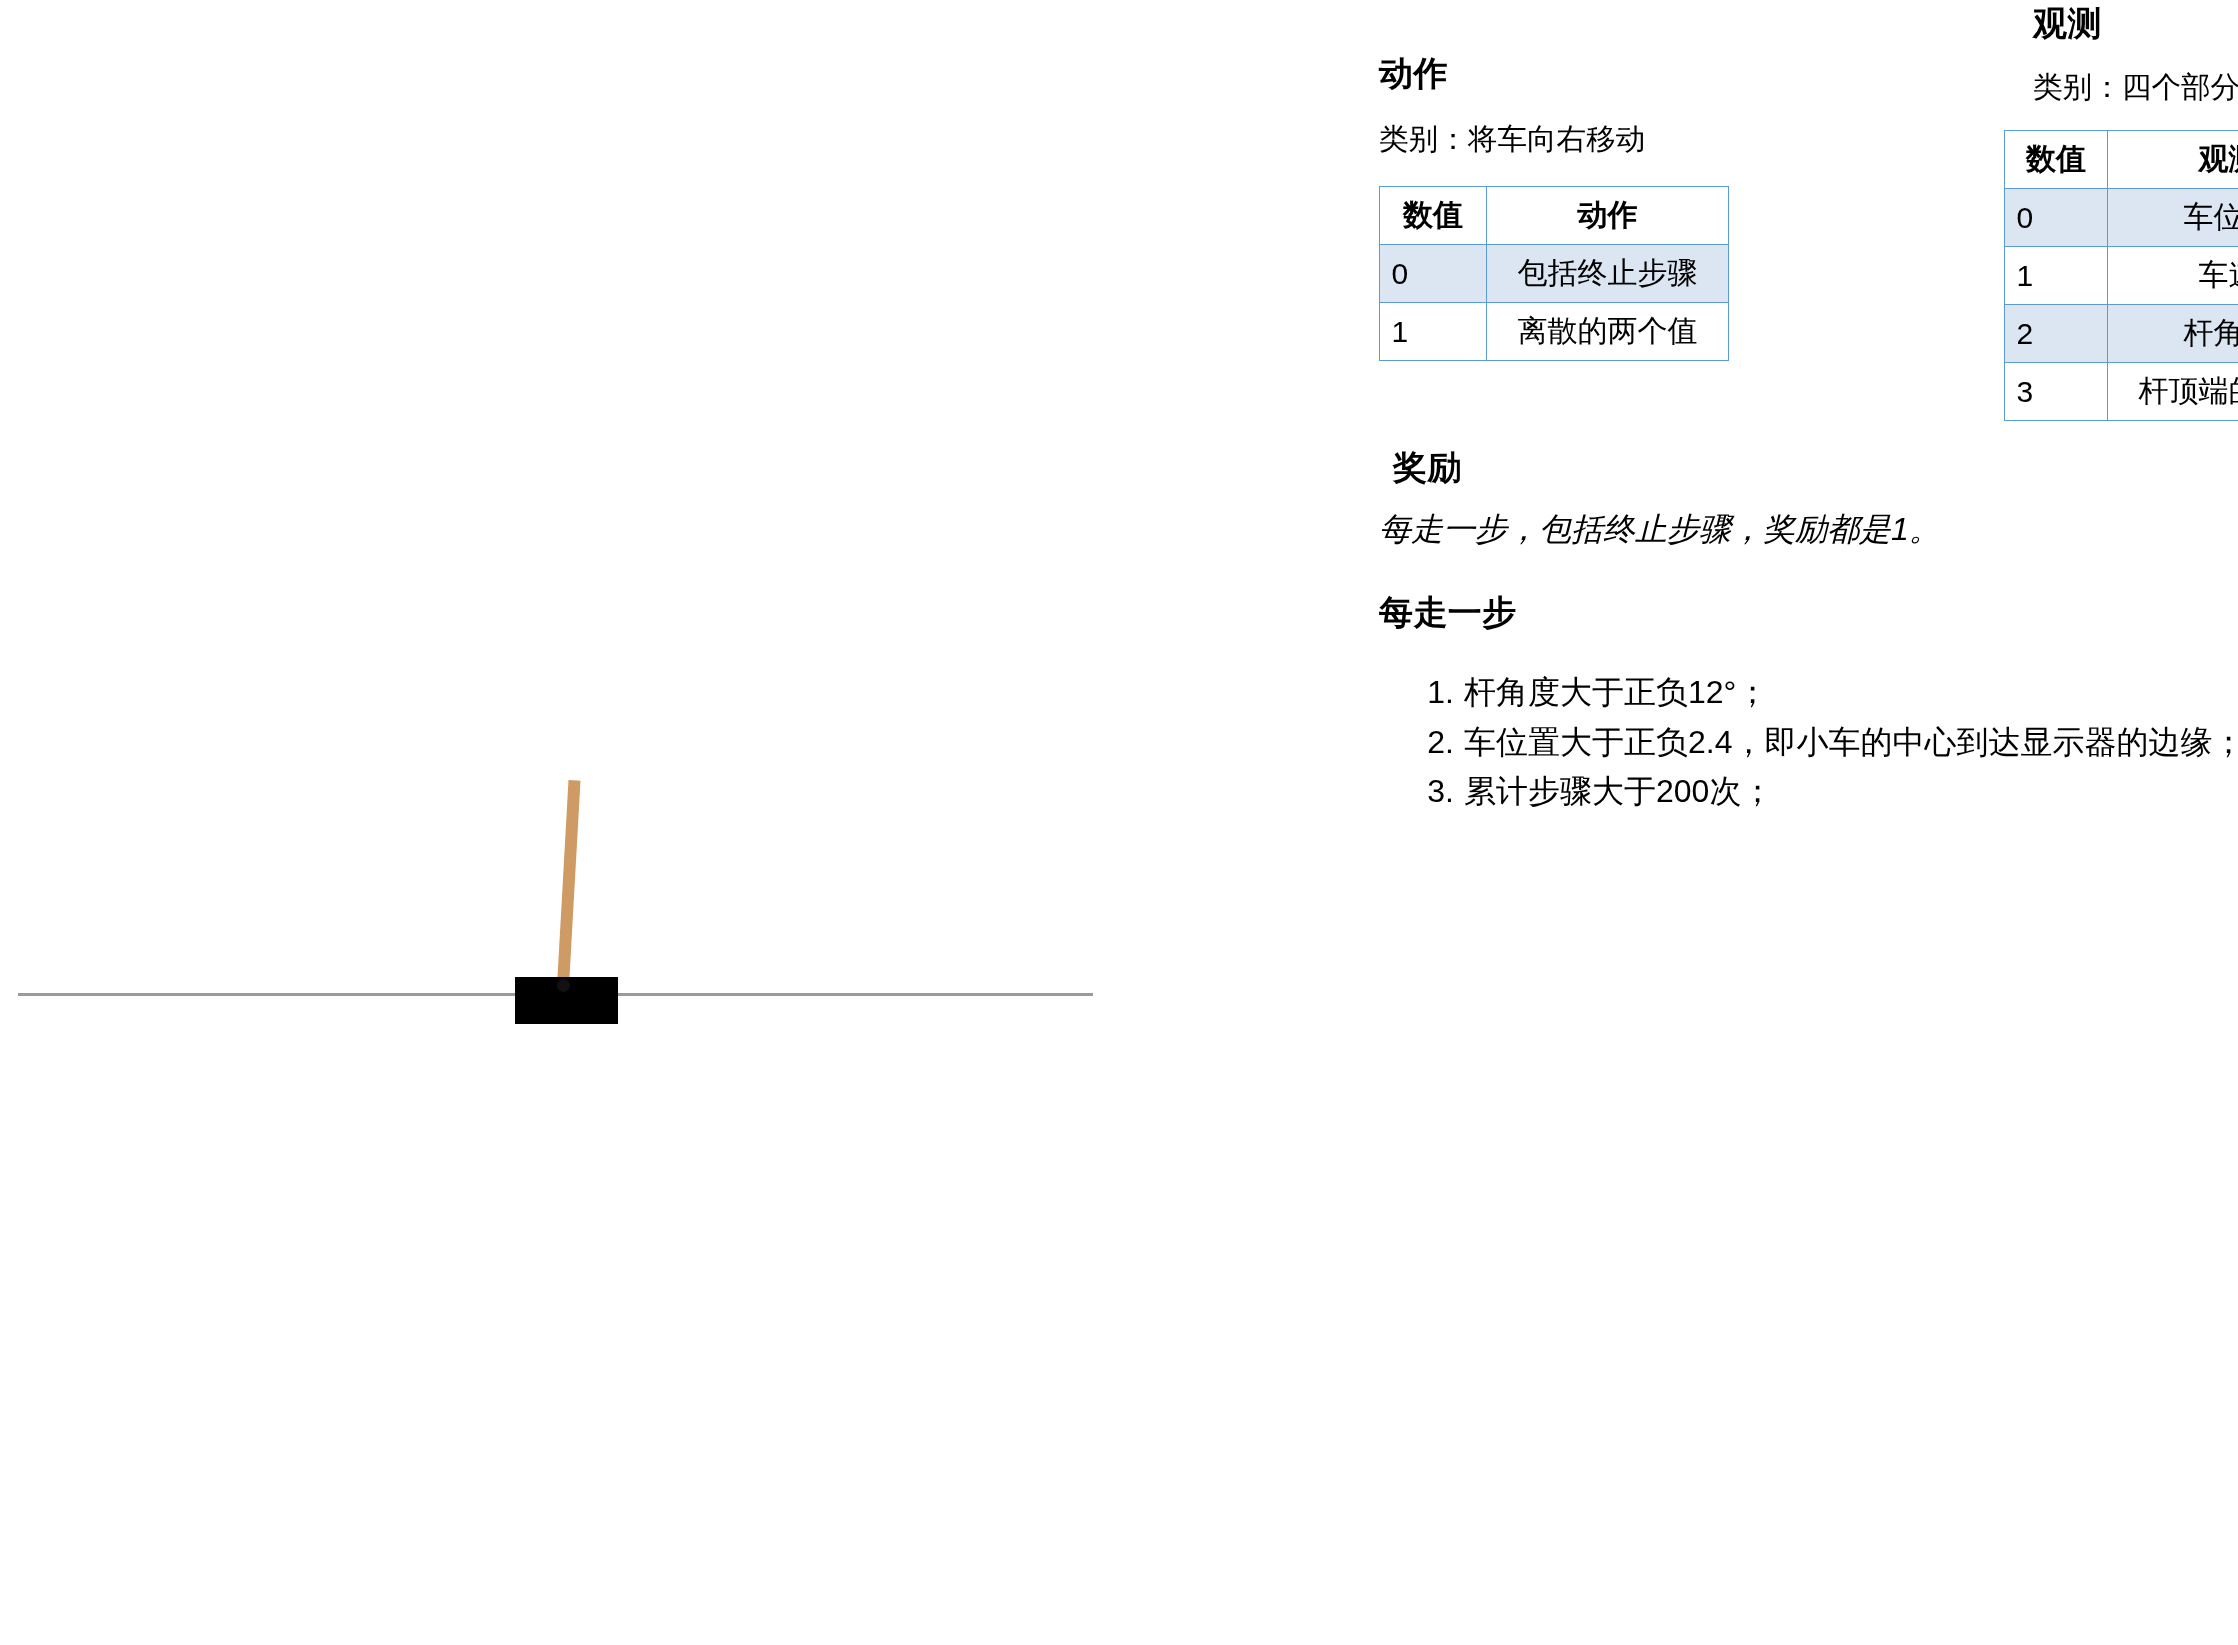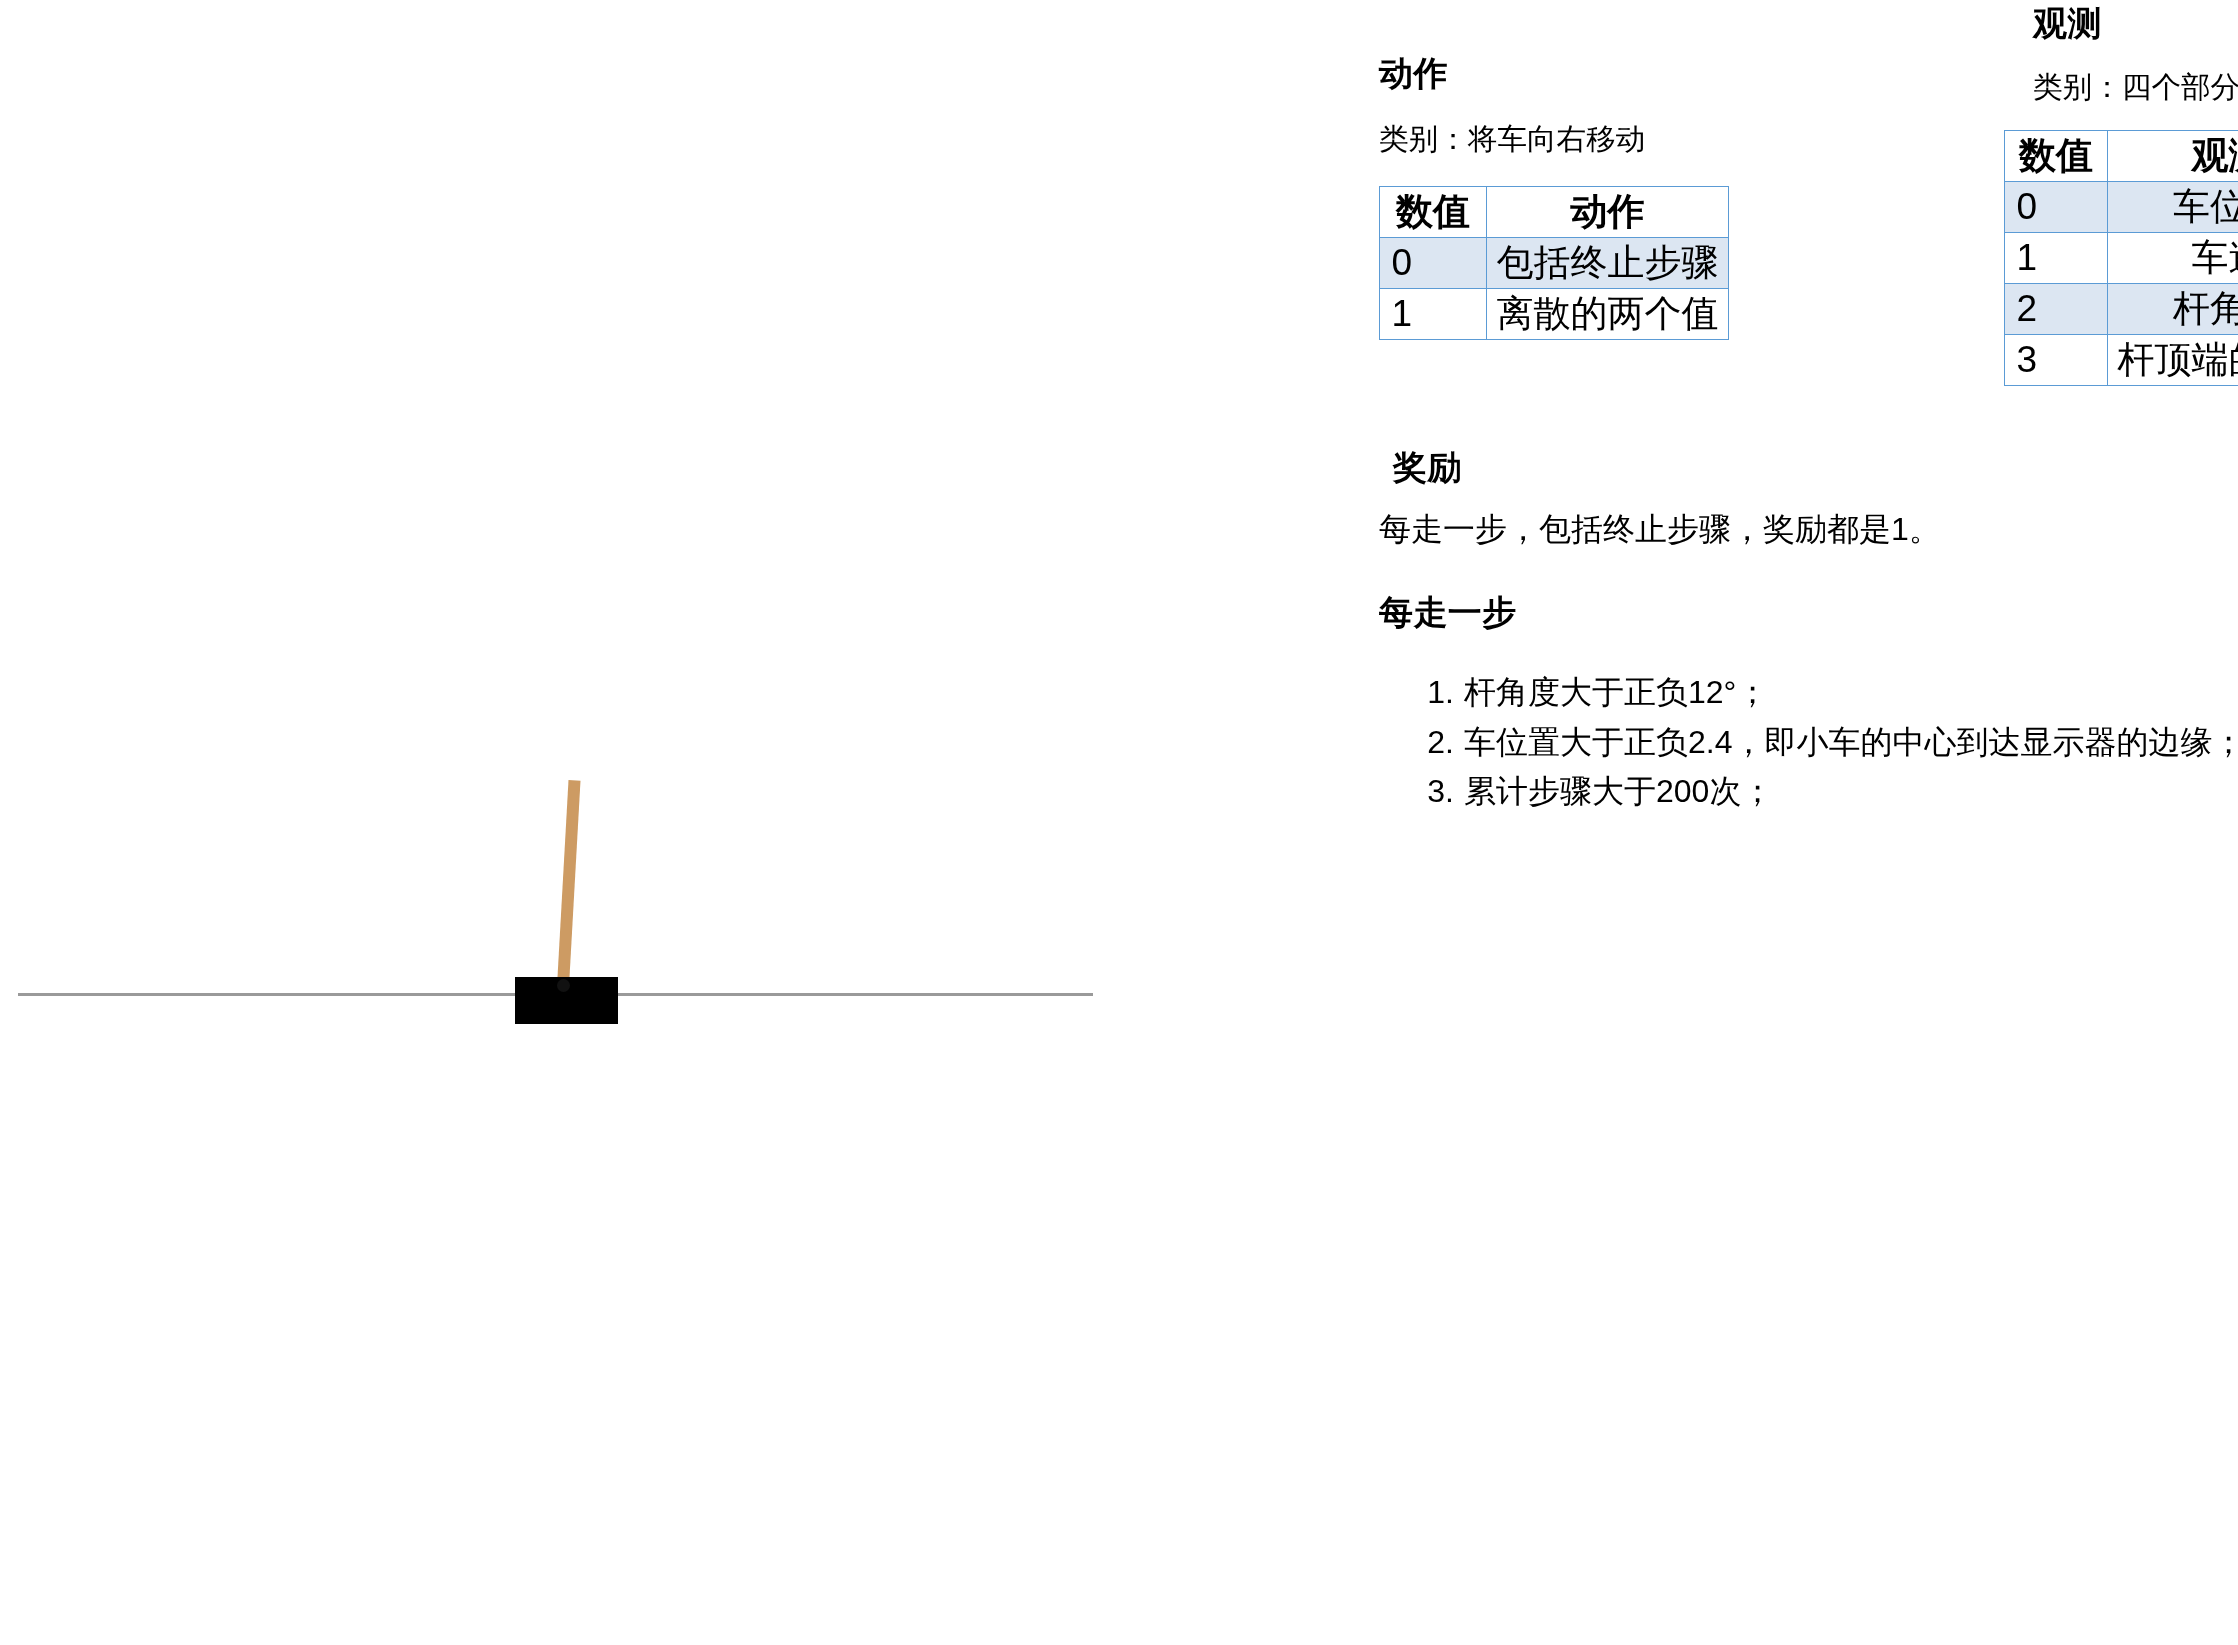--- a/index.html
+++ b/index.html
@@ -75,20 +75,21 @@
     line-height: 1.15;
     letter-spacing: 0.4px;
   }
   .subtext {
     font-size: 29.6px;
     line-height: 1.2;
   }
   .bodytext {
     font-size: 32px;
     line-height: 1.35;
+    font-style: italic;
   }
 
   
   #obs-heading  { position: absolute; left: 851px; top: 3.6px; }
   #obs-subtext  { position: absolute; left: 851px; top: 69px; }
   #obs-table    { position: absolute; left: 822px; top: 130px; }
 
   #act-heading  { position: absolute; left: 197px;  top: 54px; }
   #act-subtext  { position: absolute; left: 197px;  top: 121px; }
   #act-table    { position: absolute; left: 197px;  top: 186px; }
@@ -100,22 +101,22 @@
   #term-list      { position: absolute; left: 210px; top: 654px; }
 
   
   table {
     border-collapse: collapse;
     table-layout: fixed;
   }
   table td, table th {
     border: 0.9px solid #5b9bd5;
     text-align: center;
-    font-size: 37px;
-    padding: 0 9px;
+    font-size: 30px;
+    padding: 8px 9px;
     height: 42px;
     box-sizing: border-box;
     white-space: nowrap;
   }
   table th {
     font-weight: bold;
   }
   tr.shaded td {
     background: #dce6f2;
   }

